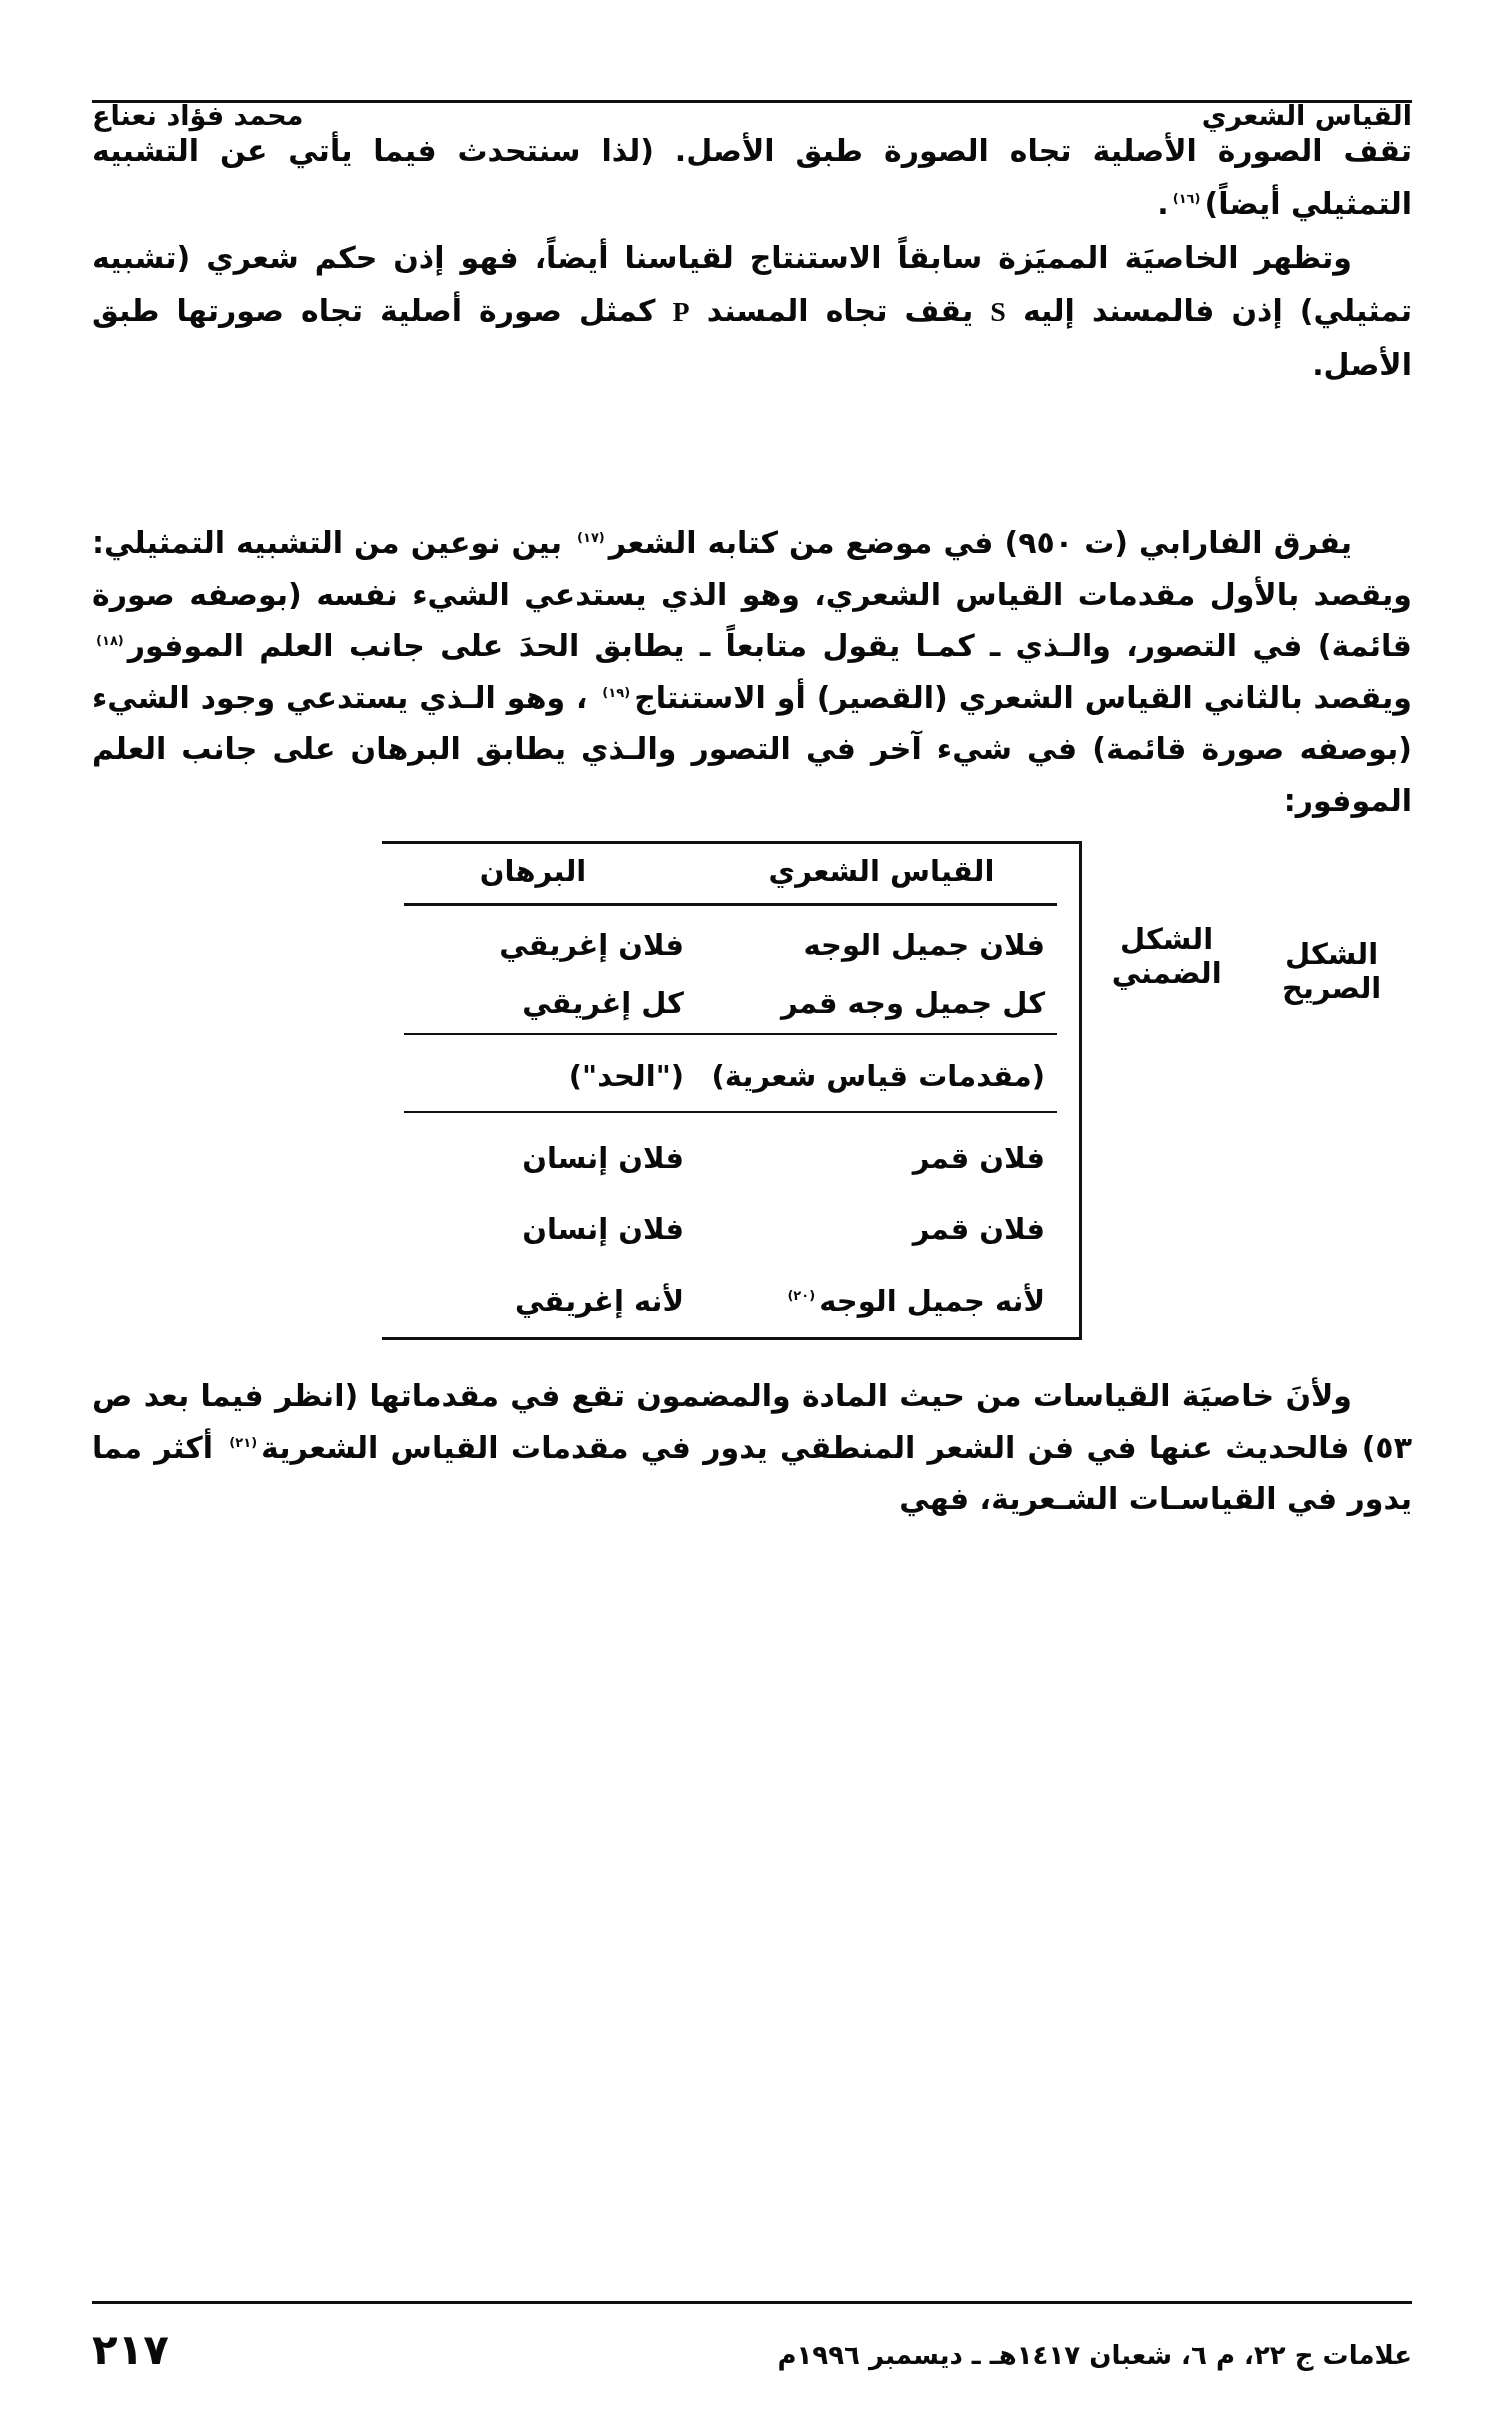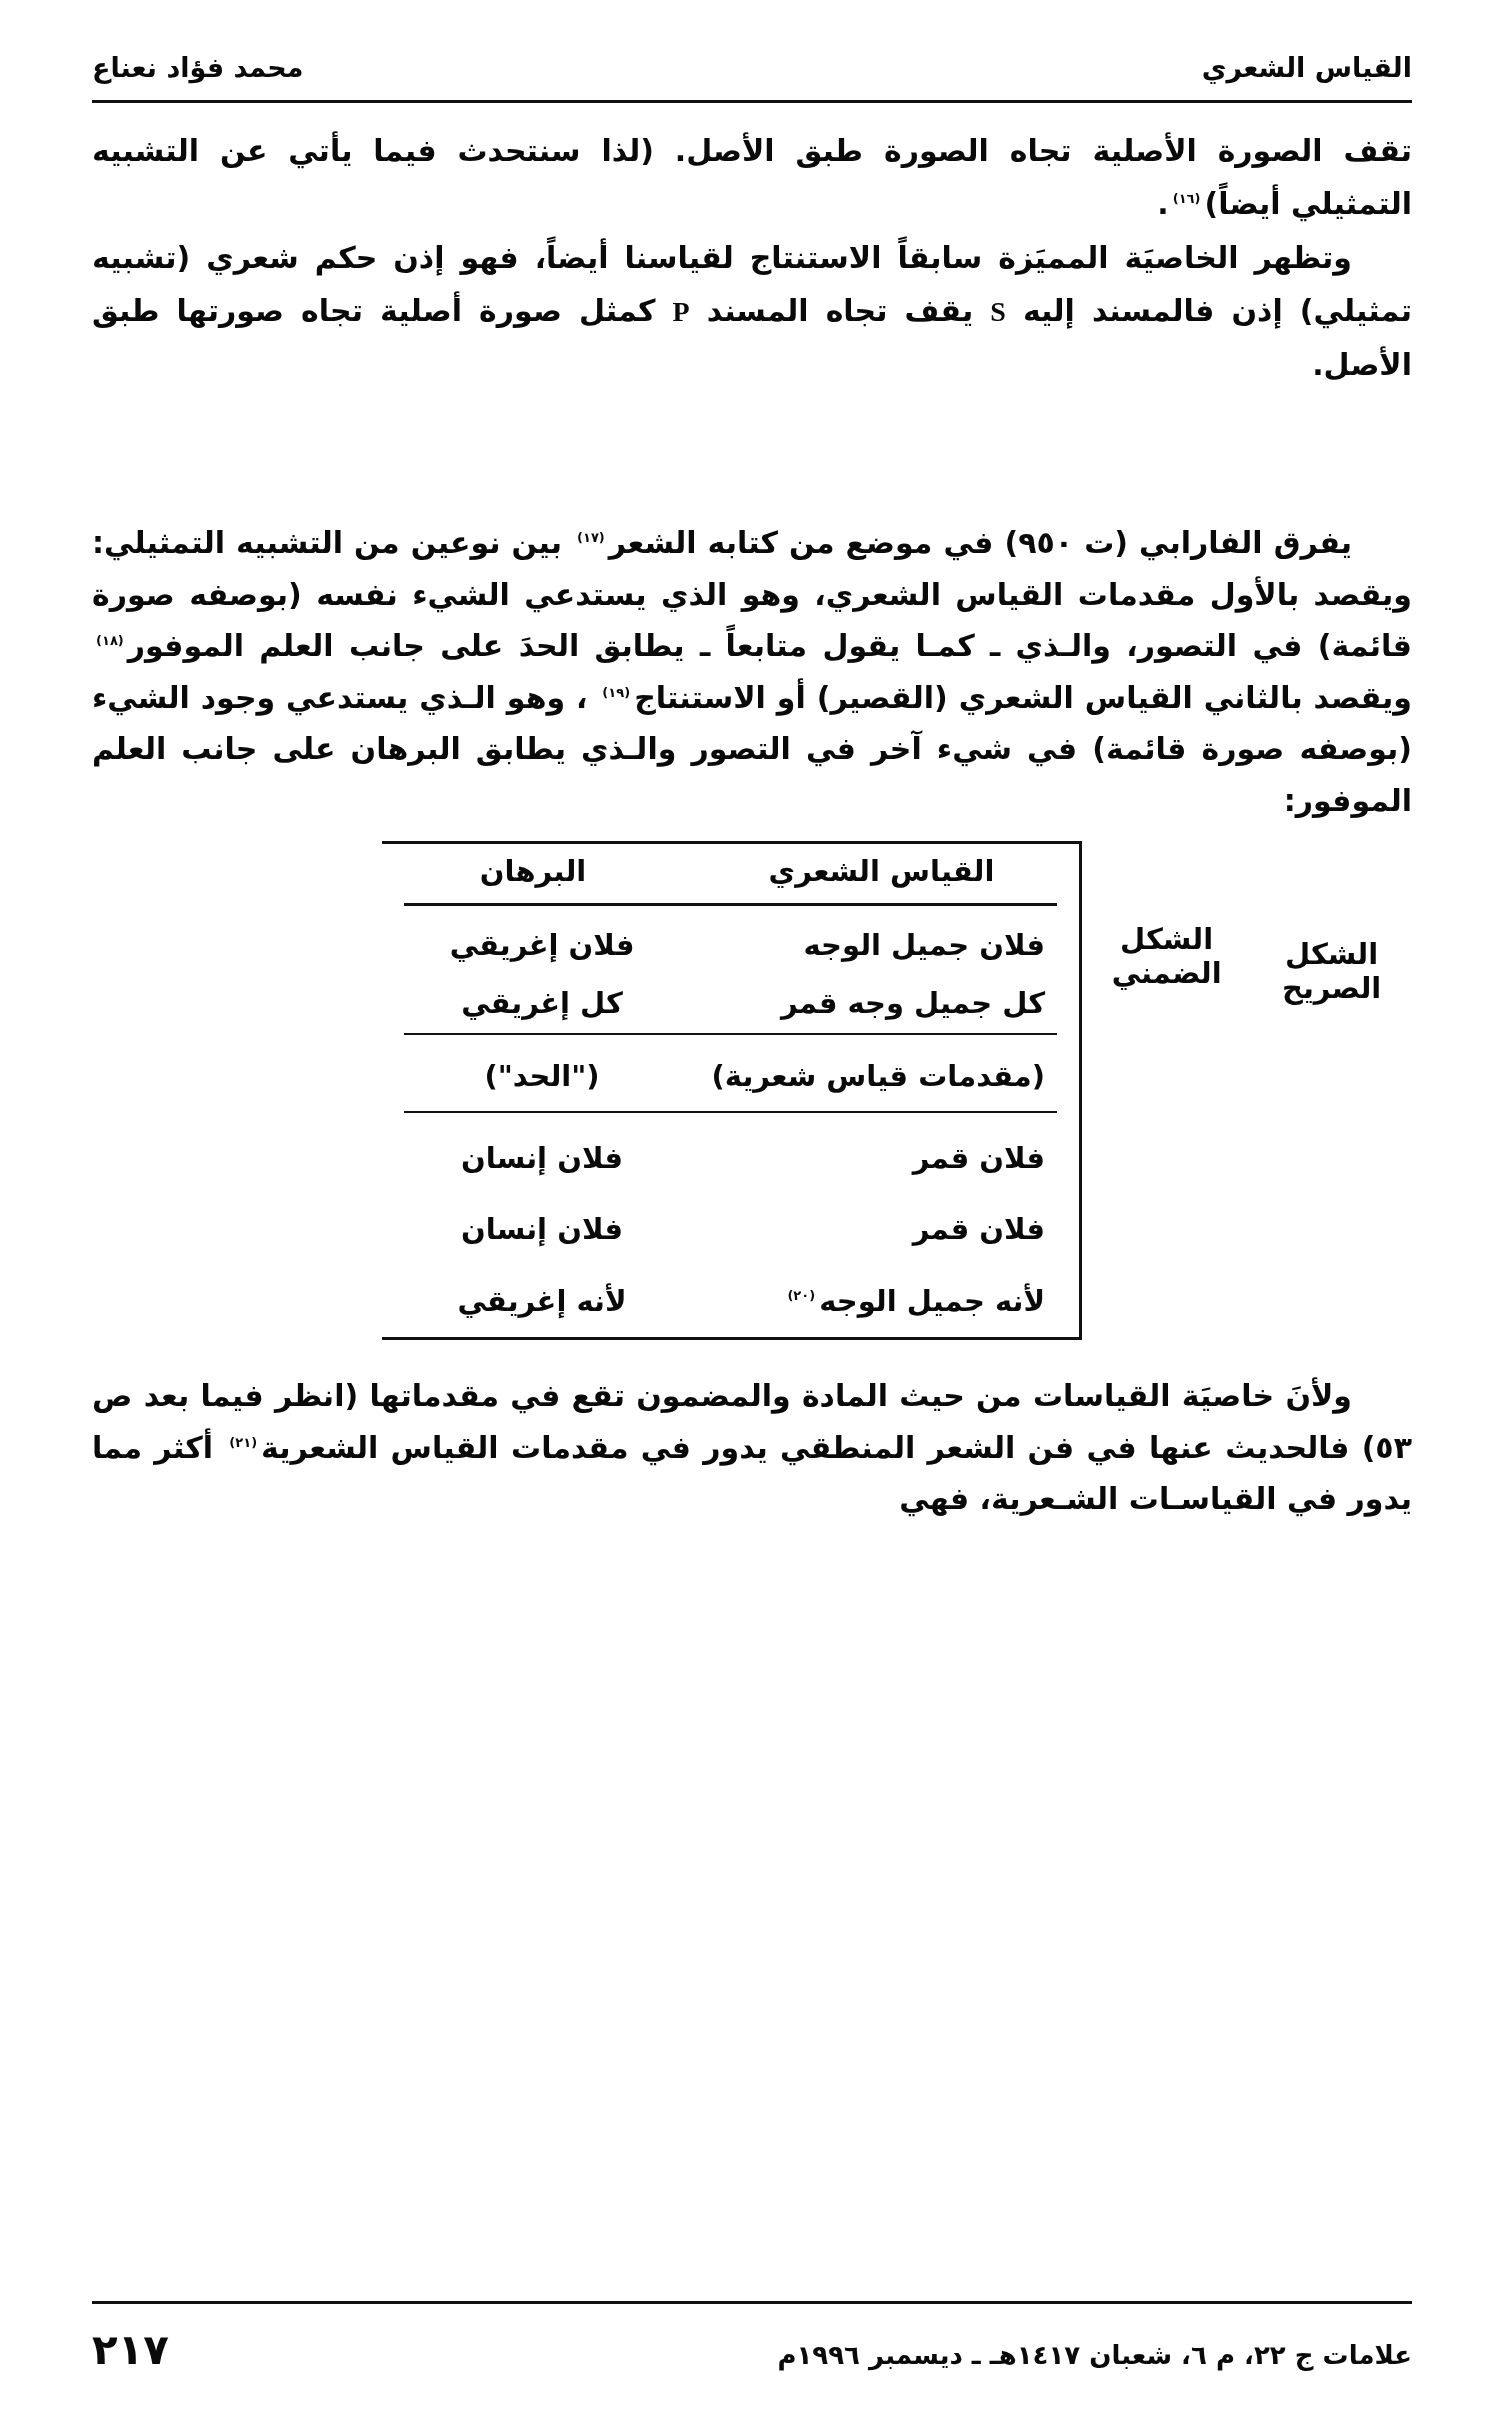--- a/index.html
+++ b/index.html
@@ -29,21 +29,21 @@
     left: 92px;
     display: flex;
     flex-direction: row;
     justify-content: space-between;
     align-items: baseline;
     font-size: 27px;
     font-weight: bold;
     letter-spacing: 0.5px;
   }
   .running-head .rh-right { direction: rtl; }
-  .running-head .rh-left  { direction: rtl; }
+  .running-head .rh-left  { direction: rtl; margin-top: 48px; }
 
   .head-rule {
     position: absolute;
     top: 100px;
     right: 92px;
     left: 92px;
     height: 3px;
     background: #111;
   }
 
@@ -140,21 +140,21 @@
   .trow .c-right {
     flex: 0 0 395px;
     padding-right: 34px;
     box-sizing: border-box;
     text-align: right;
   }
   .trow .c-left {
     flex: 1 1 auto;
     padding-left: 18px;
     box-sizing: border-box;
-    text-align: center;
+    text-align: right;
   }
   .trow.header-row { padding-bottom: 6px; }
   .trow.header-row .c-right { text-align: center; padding-right: 0; }
   .trow.header-row .c-left  { text-align: center; padding-left: 0; }
 
   .rule-inner {
     height: 3px;
     background: #111;
     margin: 4px 22px 10px 22px;
   }

